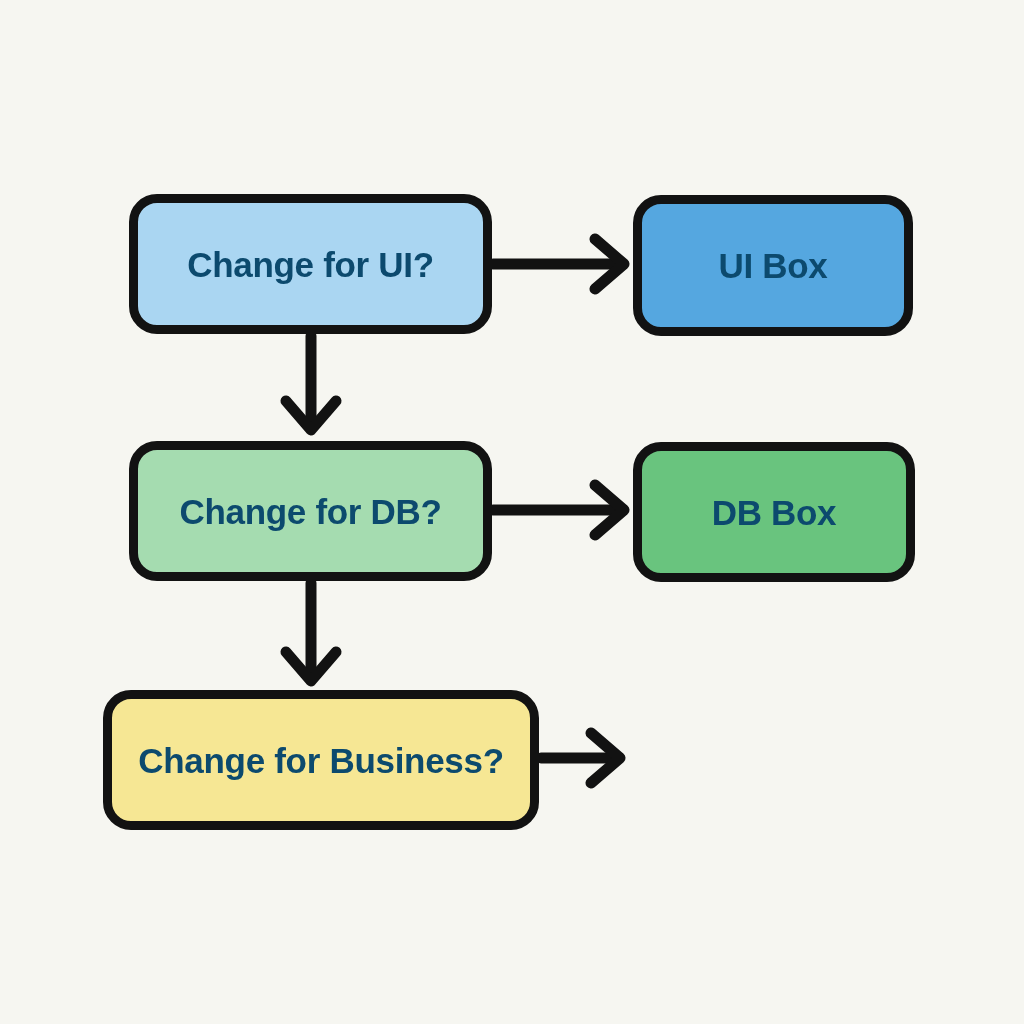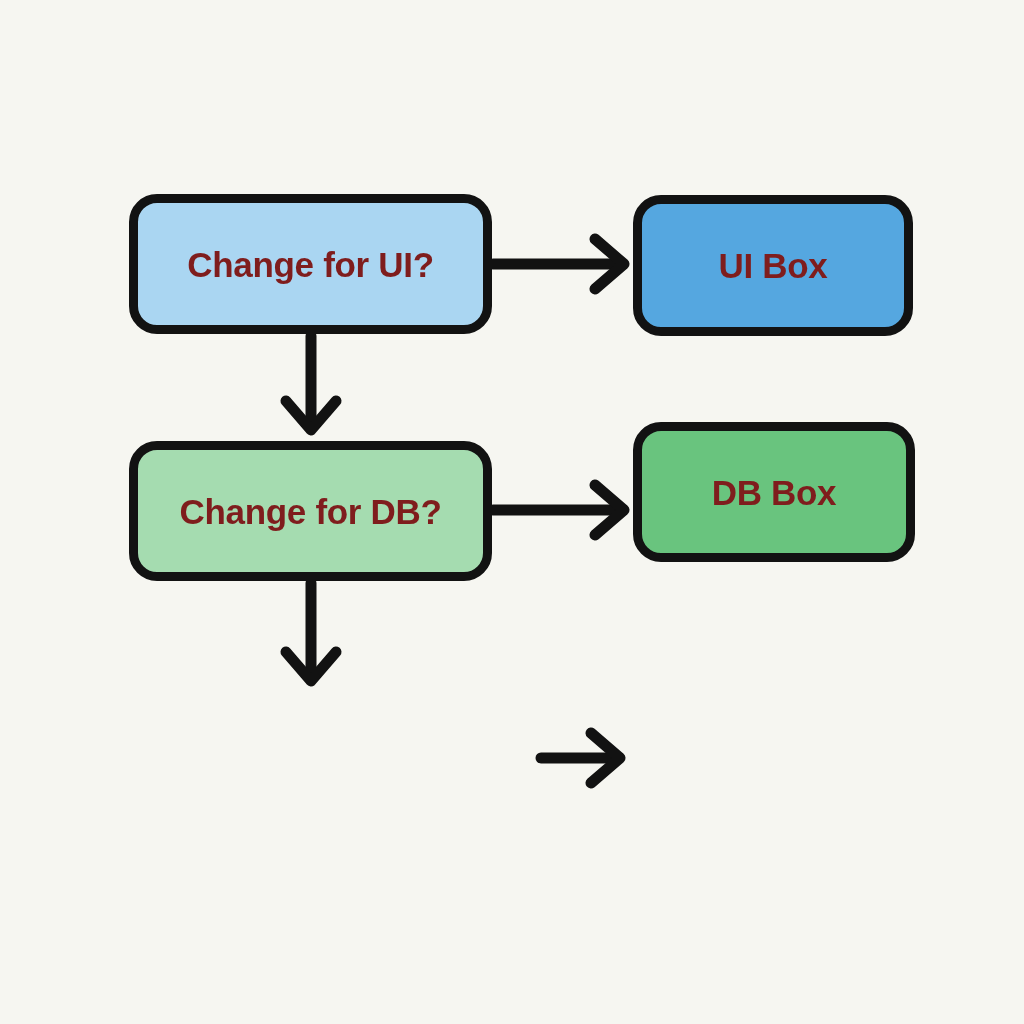--- a/index.html
+++ b/index.html
@@ -27,30 +27,30 @@
     border: 9px solid #121212;
     border-radius: 28px;
     display: flex;
     align-items: center;
     justify-content: center;
     text-align: center;
   }
   .node-label {
     font-size: 35px;
     font-weight: 700;
-    color: #7f1d1d;
+    color: #0c4a6e;
     letter-spacing: -0.3px;
     line-height: 1;
     padding: 0 12px;
   }
   
   #q-ui       { left: 129px; top: 194px; width: 363px; height: 140px; }
   #t-ui       { left: 633px; top: 195px; width: 280px; height: 141px; }
   #q-db       { left: 129px; top: 441px; width: 363px; height: 140px; }
-  #t-db       { left: 633px; top: 422px; width: 282px; height: 140px; }
+  #t-db       { left: 633px; top: 442px; width: 282px; height: 140px; }
   #q-business { left: 103px; top: 690px; width: 436px; height: 140px; }
   #t-business { left: 632px; top: 688px; width: 292px; height: 140px; }
   .shaft, .head {
     stroke: #121212;
     stroke-width: 11;
     fill: none;
     stroke-linecap: round;
     stroke-linejoin: round;
   }
 </style>
@@ -96,15 +96,18 @@
   </div>
 
   <div class="node" id="q-db" style="background: rgb(165, 220, 176);">
     <span class="node-label">Change for DB?</span>
   </div>
 
   <div class="node" id="t-db" style="background: rgb(105, 196, 126);">
     <span class="node-label">DB Box</span>
   </div>
 
+  <div class="node" id="q-business" style="background: rgb(246, 231, 148);">
+    <span class="node-label">Change for Business?</span>
+  </div>
 
 
 </div>
 
 </body></html>

